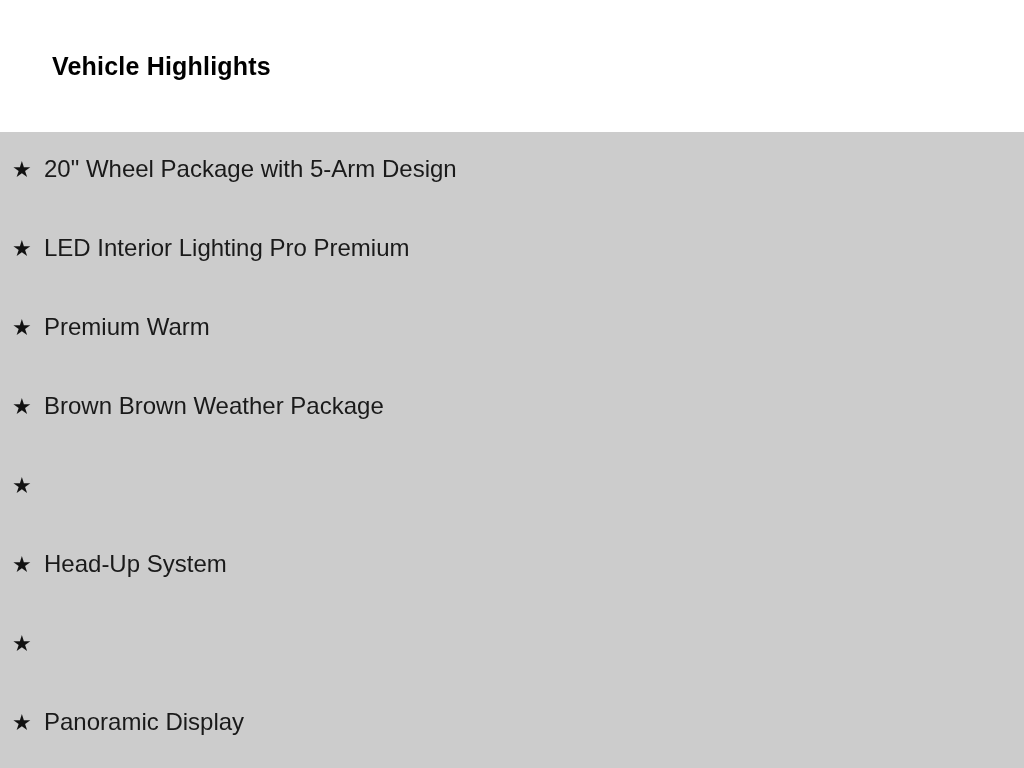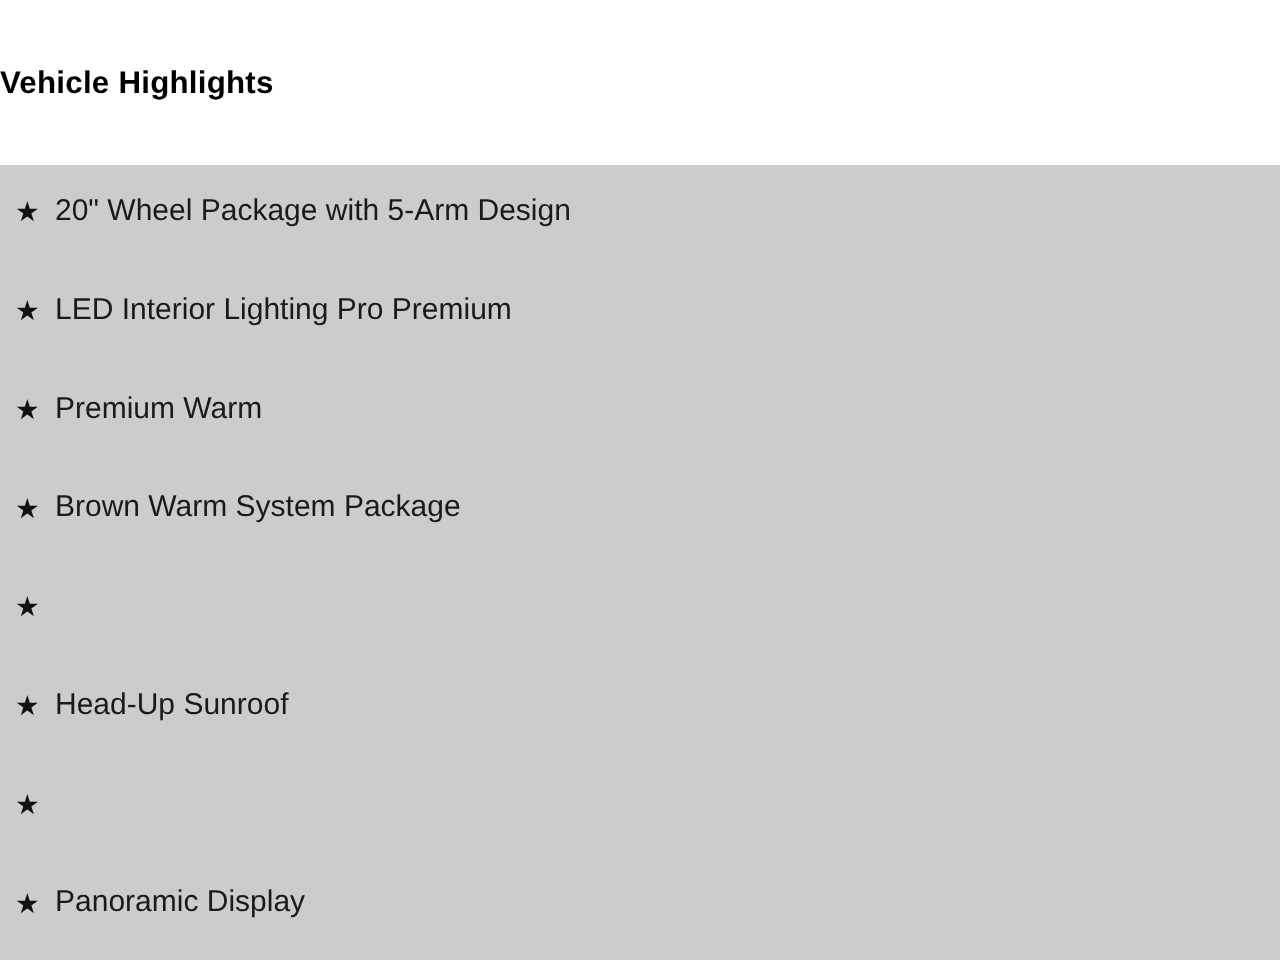--- a/index.html
+++ b/index.html
@@ -18,20 +18,21 @@
     height: 768px;
     position: relative;
     background: #ffffff;
   }
   .header {
     height: 132px;
     background: #ffffff;
     display: flex;
     align-items: center;
     box-sizing: border-box;
+    padding-left: 52px;
   }
   .header-title {
     font-size: 25px;
     font-weight: bold;
     color: #000000;
     letter-spacing: 0.2px;
   }
   .highlights-panel {
     background: #cccccc;
     height: 636px;
@@ -82,30 +83,30 @@
       <span class="highlight-label">LED Interior Lighting Pro Premium</span>
     </div>
 
     <div class="highlight-row">
       <span class="star-icon">★</span>
       <span class="highlight-label">Premium Warm</span>
     </div>
 
     <div class="highlight-row">
       <span class="star-icon">★</span>
-      <span class="highlight-label">Brown Warm System Package</span>
+      <span class="highlight-label">Brown Brown Weather Package</span>
     </div>
 
     <div class="highlight-row">
       <span class="star-icon">★</span>
     </div>
 
     <div class="highlight-row">
       <span class="star-icon">★</span>
-      <span class="highlight-label">Head-Up Sunroof</span>
+      <span class="highlight-label">Head-Up System</span>
     </div>
 
     <div class="highlight-row">
       <span class="star-icon">★</span>
     </div>
 
     <div class="highlight-row">
       <span class="star-icon">★</span>
       <span class="highlight-label">Panoramic Display</span>
     </div>

